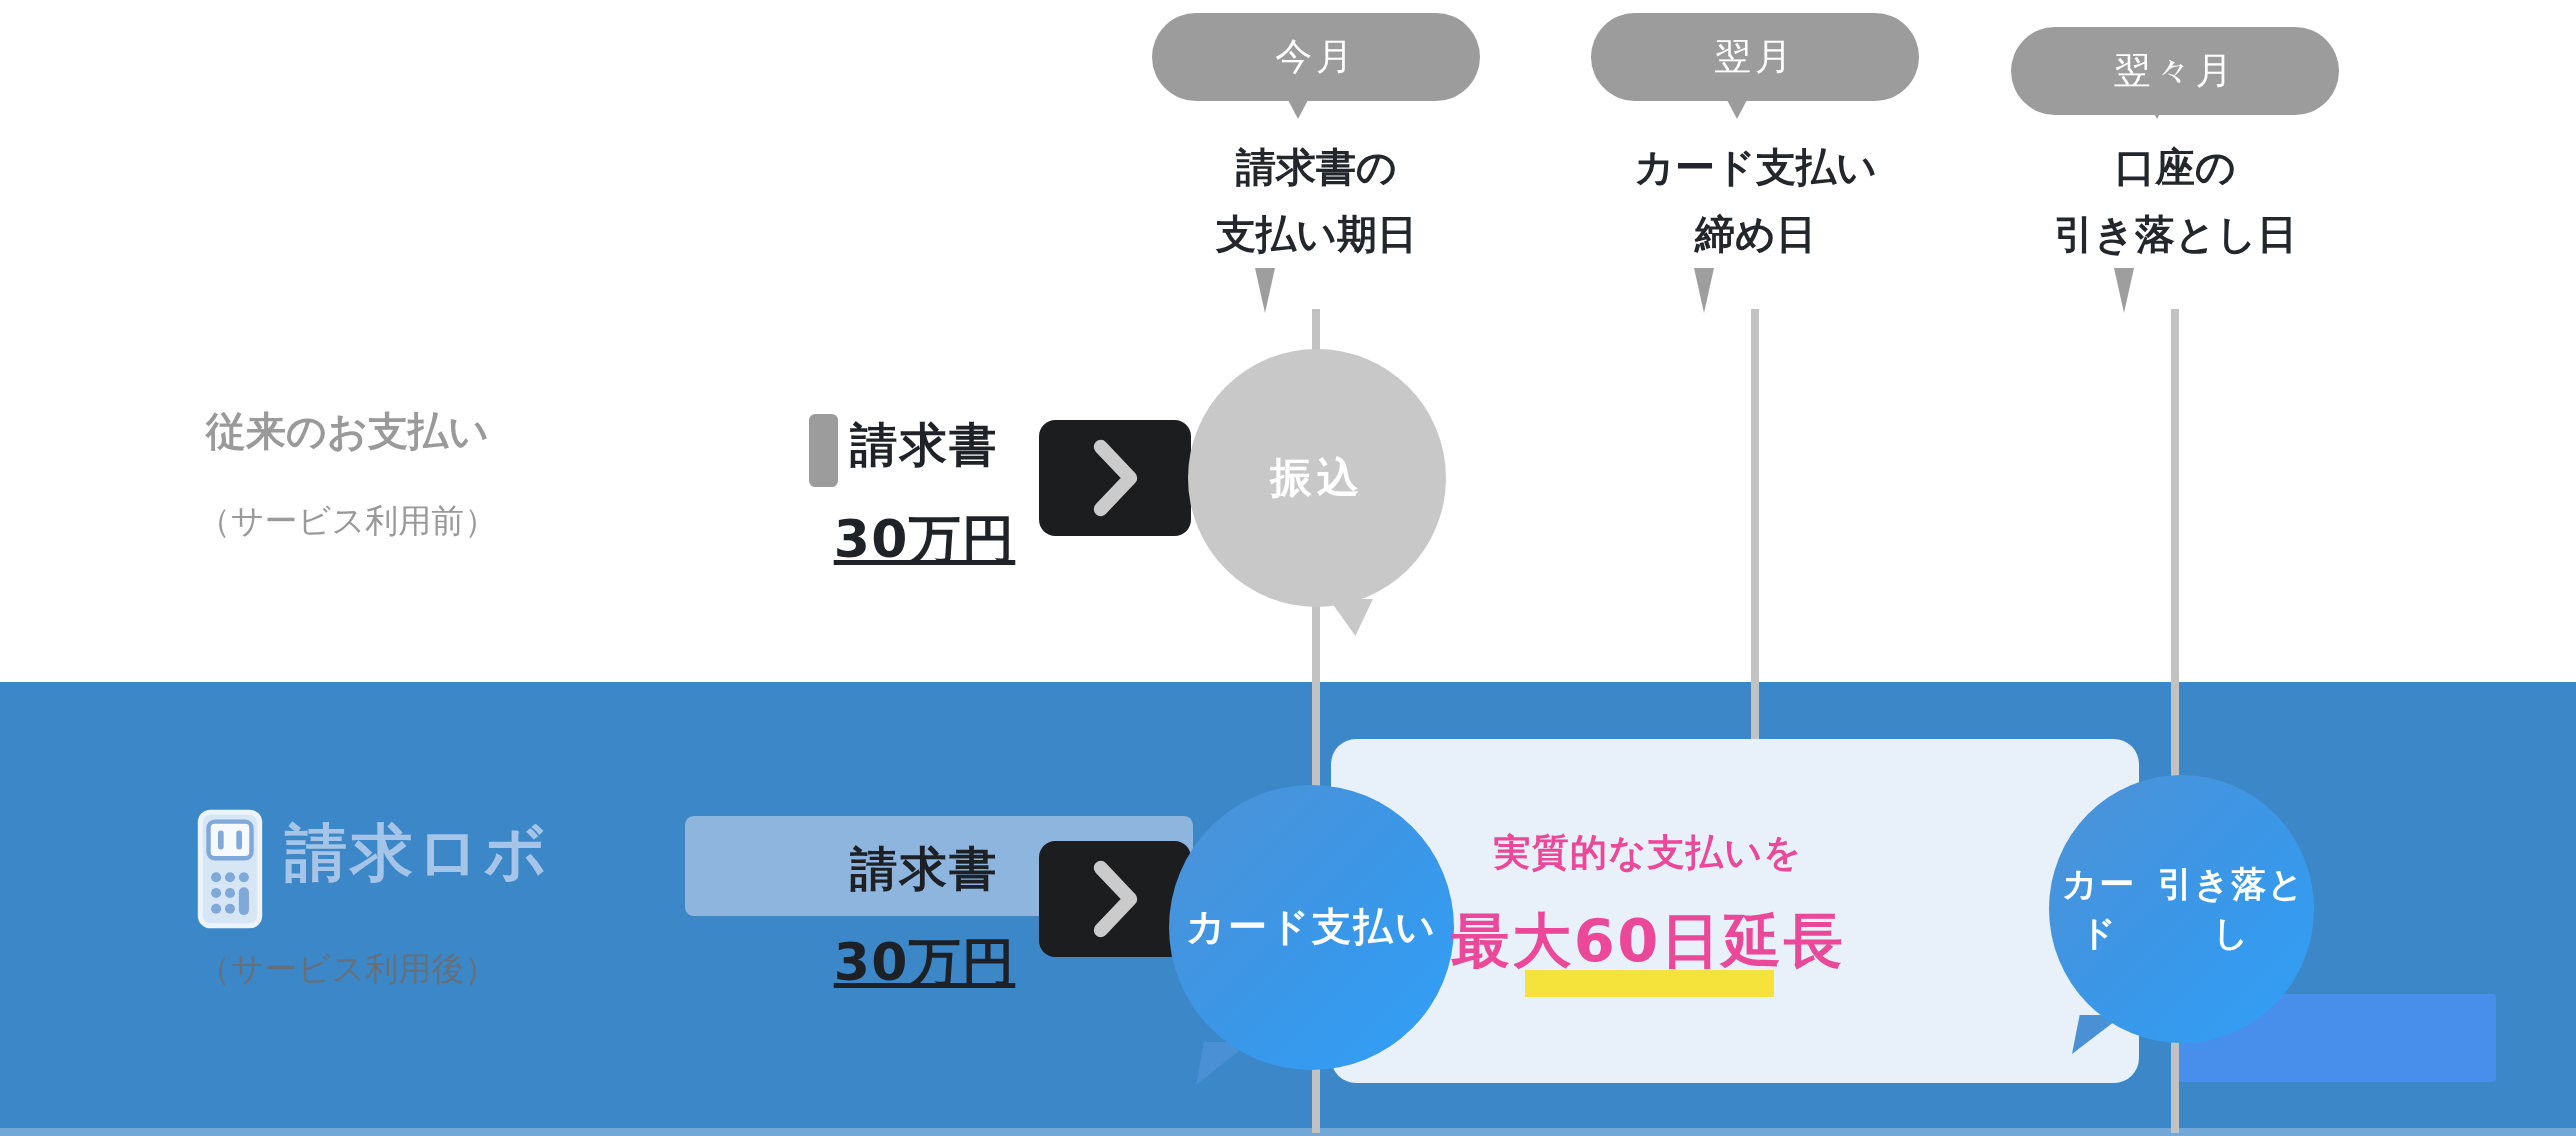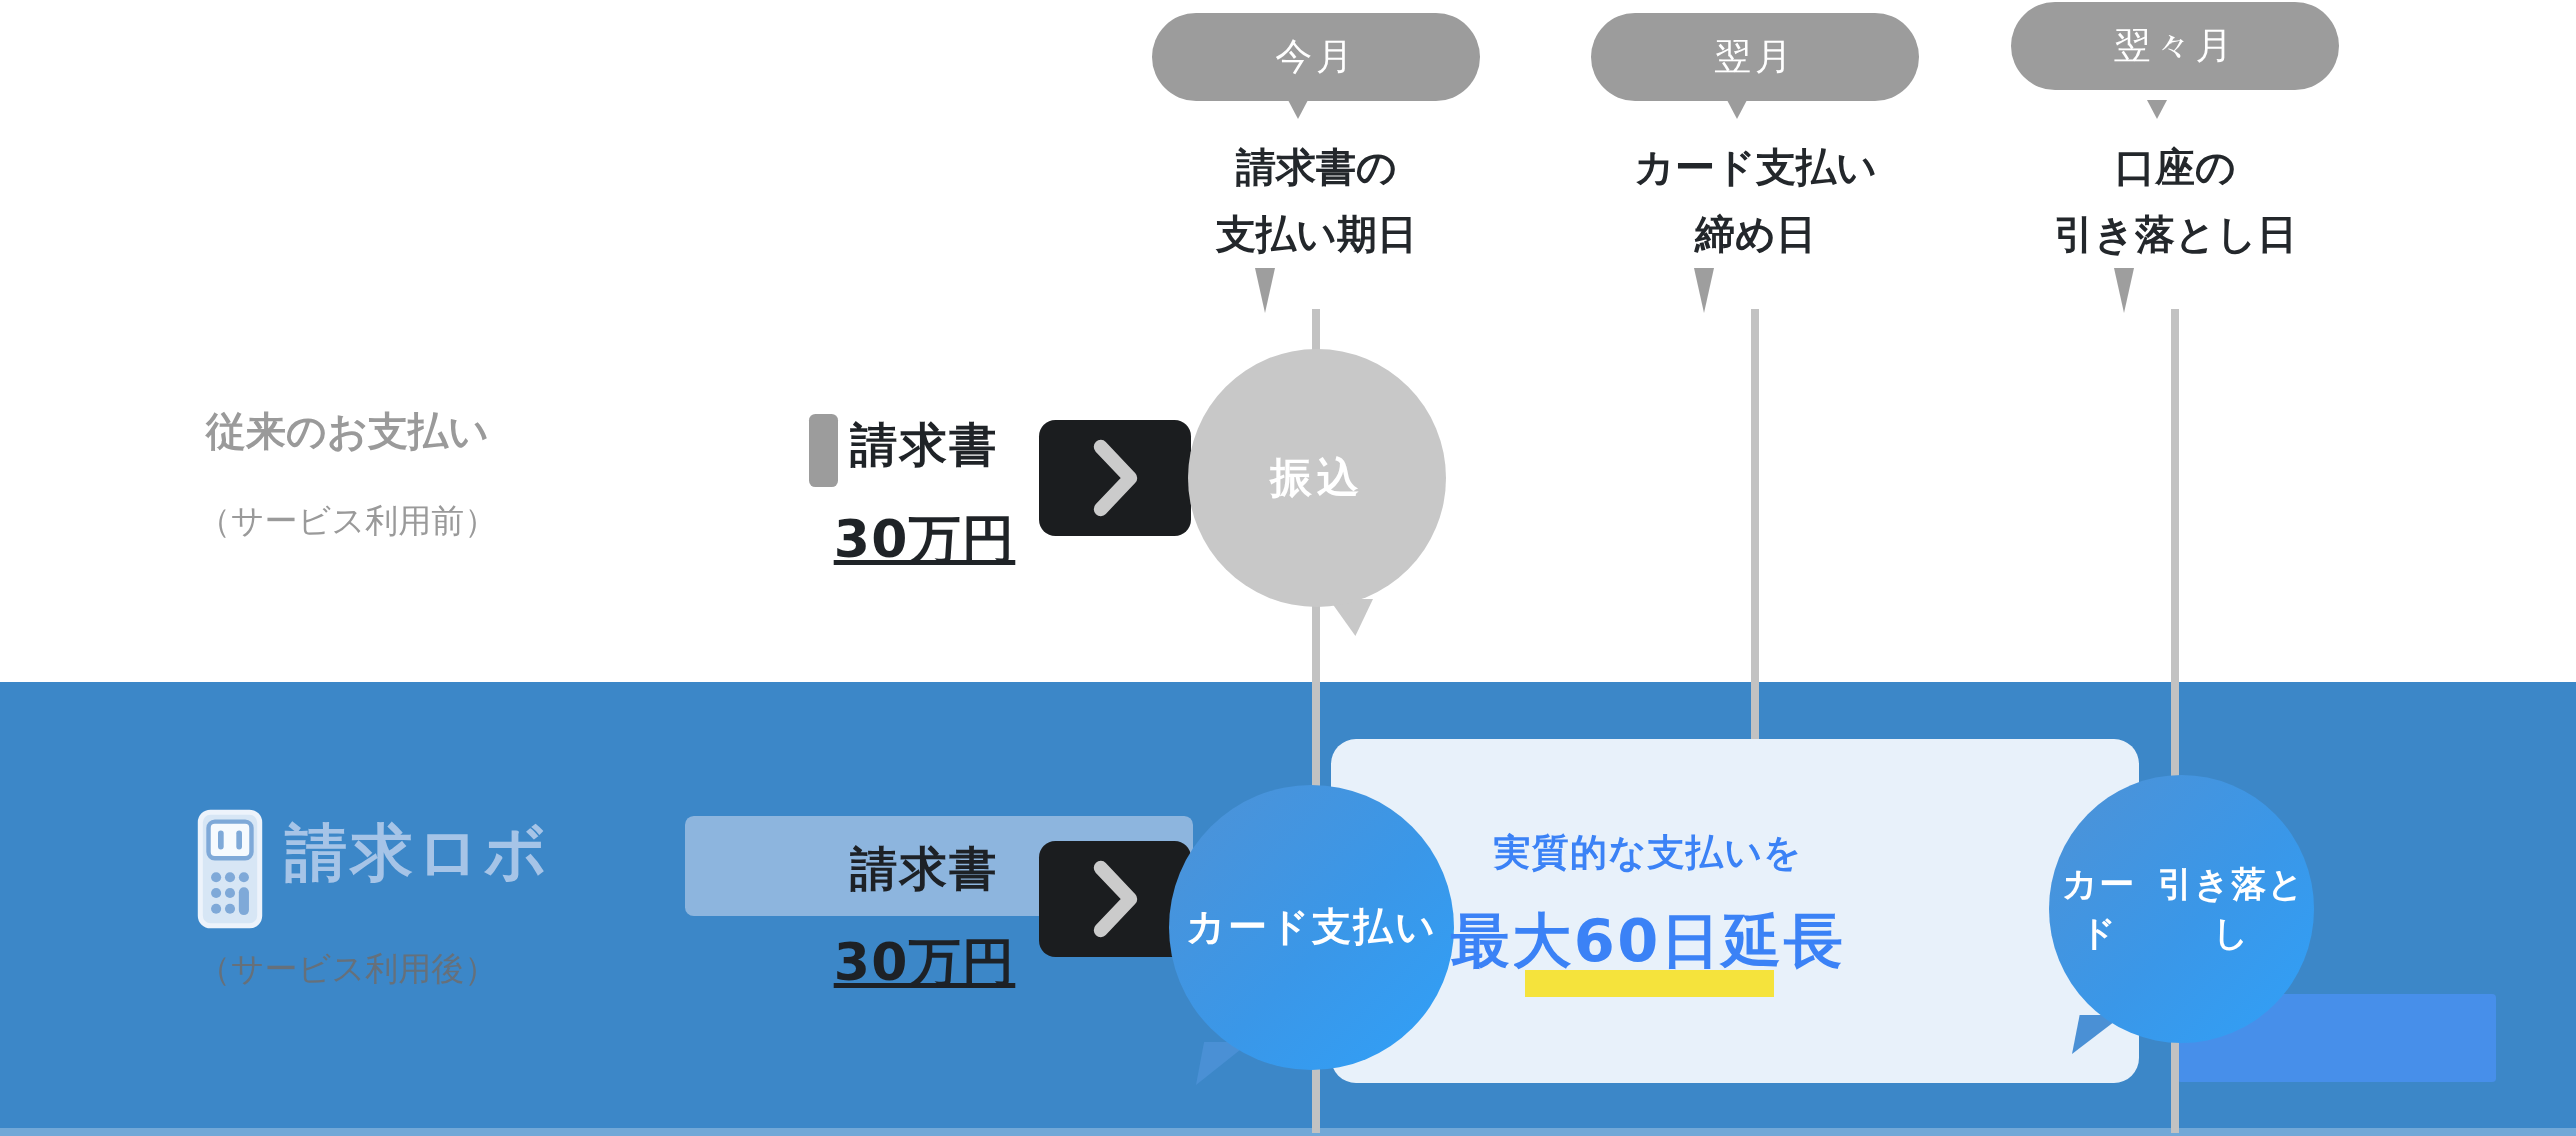--- a/index.html
+++ b/index.html
@@ -44,21 +44,21 @@
   .label-note2{width:455px;text-align:center;color:#66707a;font-size:33px;font-weight:500;z-index:4;}
   .invoice.on-blue{color:#1d2126;}
   .bubble{border-radius:50%;background:linear-gradient(135deg,#4e92d6 0%,#3a97e8 55%,#30a0f8 100%);
           color:#ffffff;display:flex;align-items:center;justify-content:center;
           text-align:center;z-index:4;line-height:1.4;font-weight:600;}
   .bubble-pay{left:1169px;top:785px;width:285px;height:285px;font-size:39px;letter-spacing:2.5px;}
   .bubble-debit{left:2049px;top:775px;width:265px;height:268px;font-size:35px;letter-spacing:1.3px;}
   .tail-blue{background:#4a90d5;clip-path:polygon(15% 0,100% 0,0 100%);z-index:3;}
 
   .panel{left:1331px;top:739px;width:808px;height:344px;border-radius:25px;background:#e8f1fa;z-index:3;}
-  .panel-text{width:568px;text-align:center;z-index:4;color:#3b82f6;}
+  .panel-text{width:568px;text-align:center;z-index:4;color:#ec4899;}
   .panel-line1{font-size:37px;font-weight:600;letter-spacing:1.3px;}
   .panel-line2{font-size:59px;font-weight:900;letter-spacing:2.5px;}
   .hl-yellow{left:1525px;top:970px;width:249px;height:26.5px;background:#f5e33c;z-index:3;}
 </style>
 </head>
 <body>
 
 <div class="stage">
 
   <div class="abs band"></div>
@@ -73,21 +73,21 @@
   <div class="abs pointer" style="left:1255px;top:268px;"></div>
   <div class="abs pointer" style="left:1694px;top:268px;"></div>
   <div class="abs pointer" style="left:2114px;top:268px;"></div>
 
   <div class="abs pill" style="left:1152px;top:12.6px;">
     <span>今月</span>
   </div>
   <div class="abs pill" style="left:1591px;top:12.6px;">
     <span>翌月</span>
   </div>
-  <div class="abs pill" style="left:2011px;top:2px;">
+  <div class="abs pill" style="left:2011px;top:27px;">
     <span>翌々月</span>
   </div>
   <div class="abs pill-tail" style="left:1288px;top:100px;"></div>
   <div class="abs pill-tail" style="left:1727px;top:100px;"></div>
   <div class="abs pill-tail" style="left:2147px;top:100px;"></div>
 
   <div class="abs annot" style="left:1089px;top:134px;">
     <div>請求書の</div>
     <div>支払い期日</div>
   </div>

